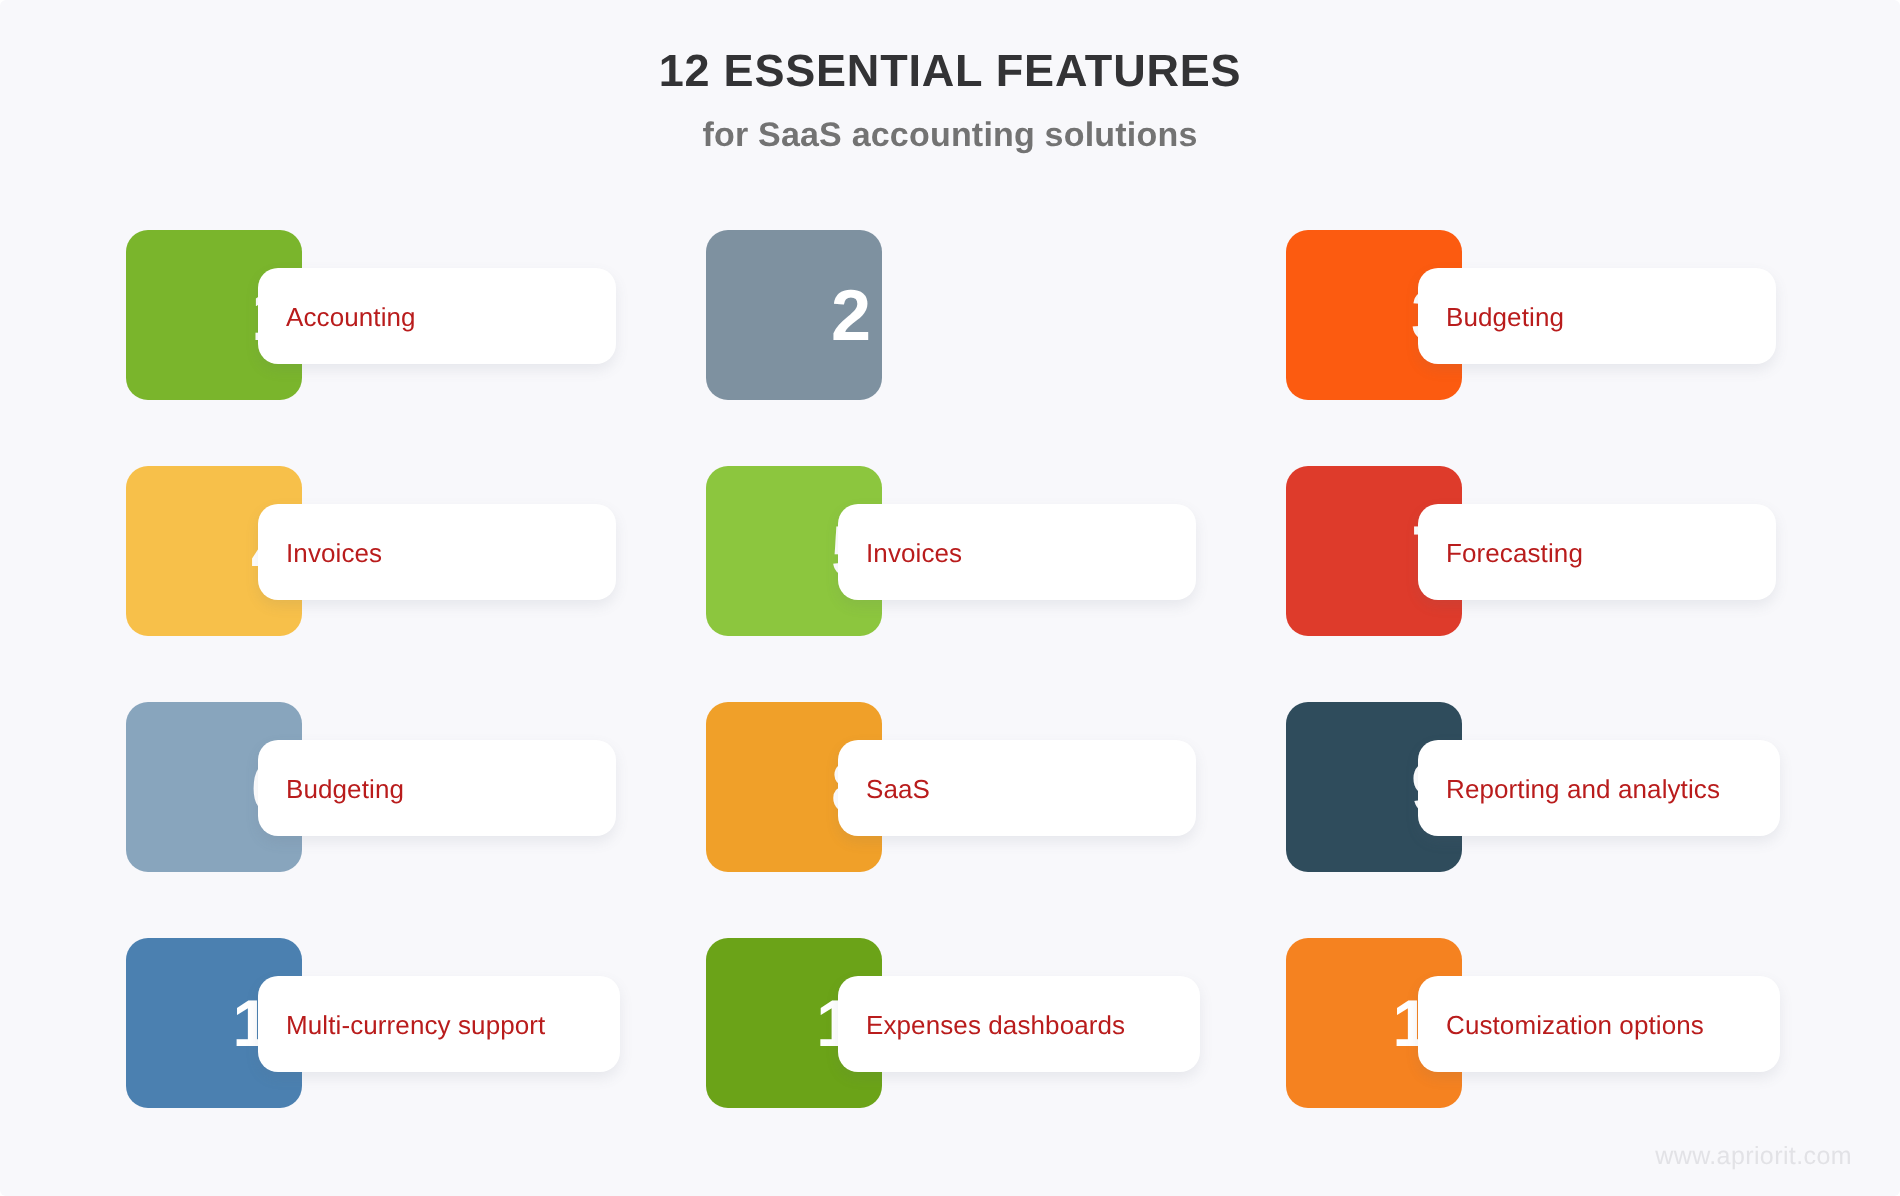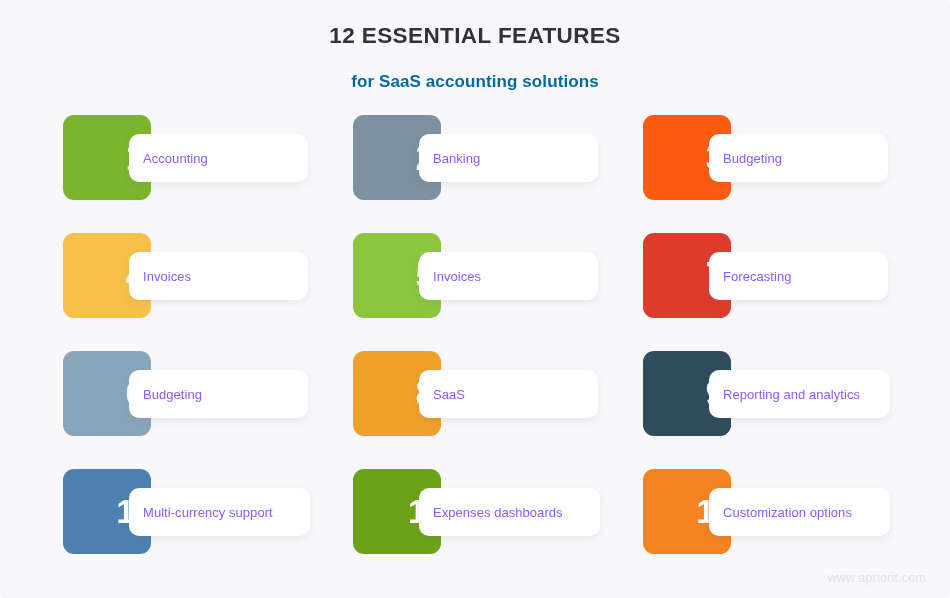--- a/index.html
+++ b/index.html
@@ -32,24 +32,24 @@
 
   .title {
     font-size: 22.5px;
     font-weight: bold;
     letter-spacing: 0.4px;
     color: #333335;
     line-height: 1.25;
   }
 
   .subtitle {
-    margin-top: 22px;
+    margin-top: 8px;
     font-size: 17px;
     font-weight: bold;
-    color: #0369a1;
+    color: #737373;
     letter-spacing: 0.1px;
   }
 
   
   .grid {
     position: absolute;
     top: 115px;
     left: 63px;
     width: 824px;
     display: grid;
@@ -109,21 +109,21 @@
     z-index: 2;
     white-space: nowrap;
   }
 
   .labelcard.w-sm { width: 179px; }
   .labelcard.w-md { width: 181px; }
   .labelcard.w-lg { width: 181px; }
 
   .label {
     font-size: 13px;
-    color: #8b5cf6;
+    color: #b91c1c;
     letter-spacing: 0.05px;
   }
 
   
   .footer {
     position: absolute;
     right: 24px;
     bottom: 13px;
     font-size: 12.5px;
     color: #e2e2e6;
@@ -146,23 +146,20 @@
           <span class="num">1</span>
         </div>
         <div class="labelcard w-sm">
           <span class="label">Accounting</span>
         </div>
       </div>
       <div class="item">
         <div class="numtile" style="background: rgb(126, 145, 160);">
           <span class="num">2</span>
         </div>
-        <div class="labelcard w-sm">
-          <span class="label">Banking</span>
-        </div>
       </div>
       <div class="item">
         <div class="numtile" style="background: rgb(252, 91, 16);">
           <span class="num">3</span>
         </div>
         <div class="labelcard w-sm">
           <span class="label">Budgeting</span>
         </div>
       </div>
       <div class="item">

